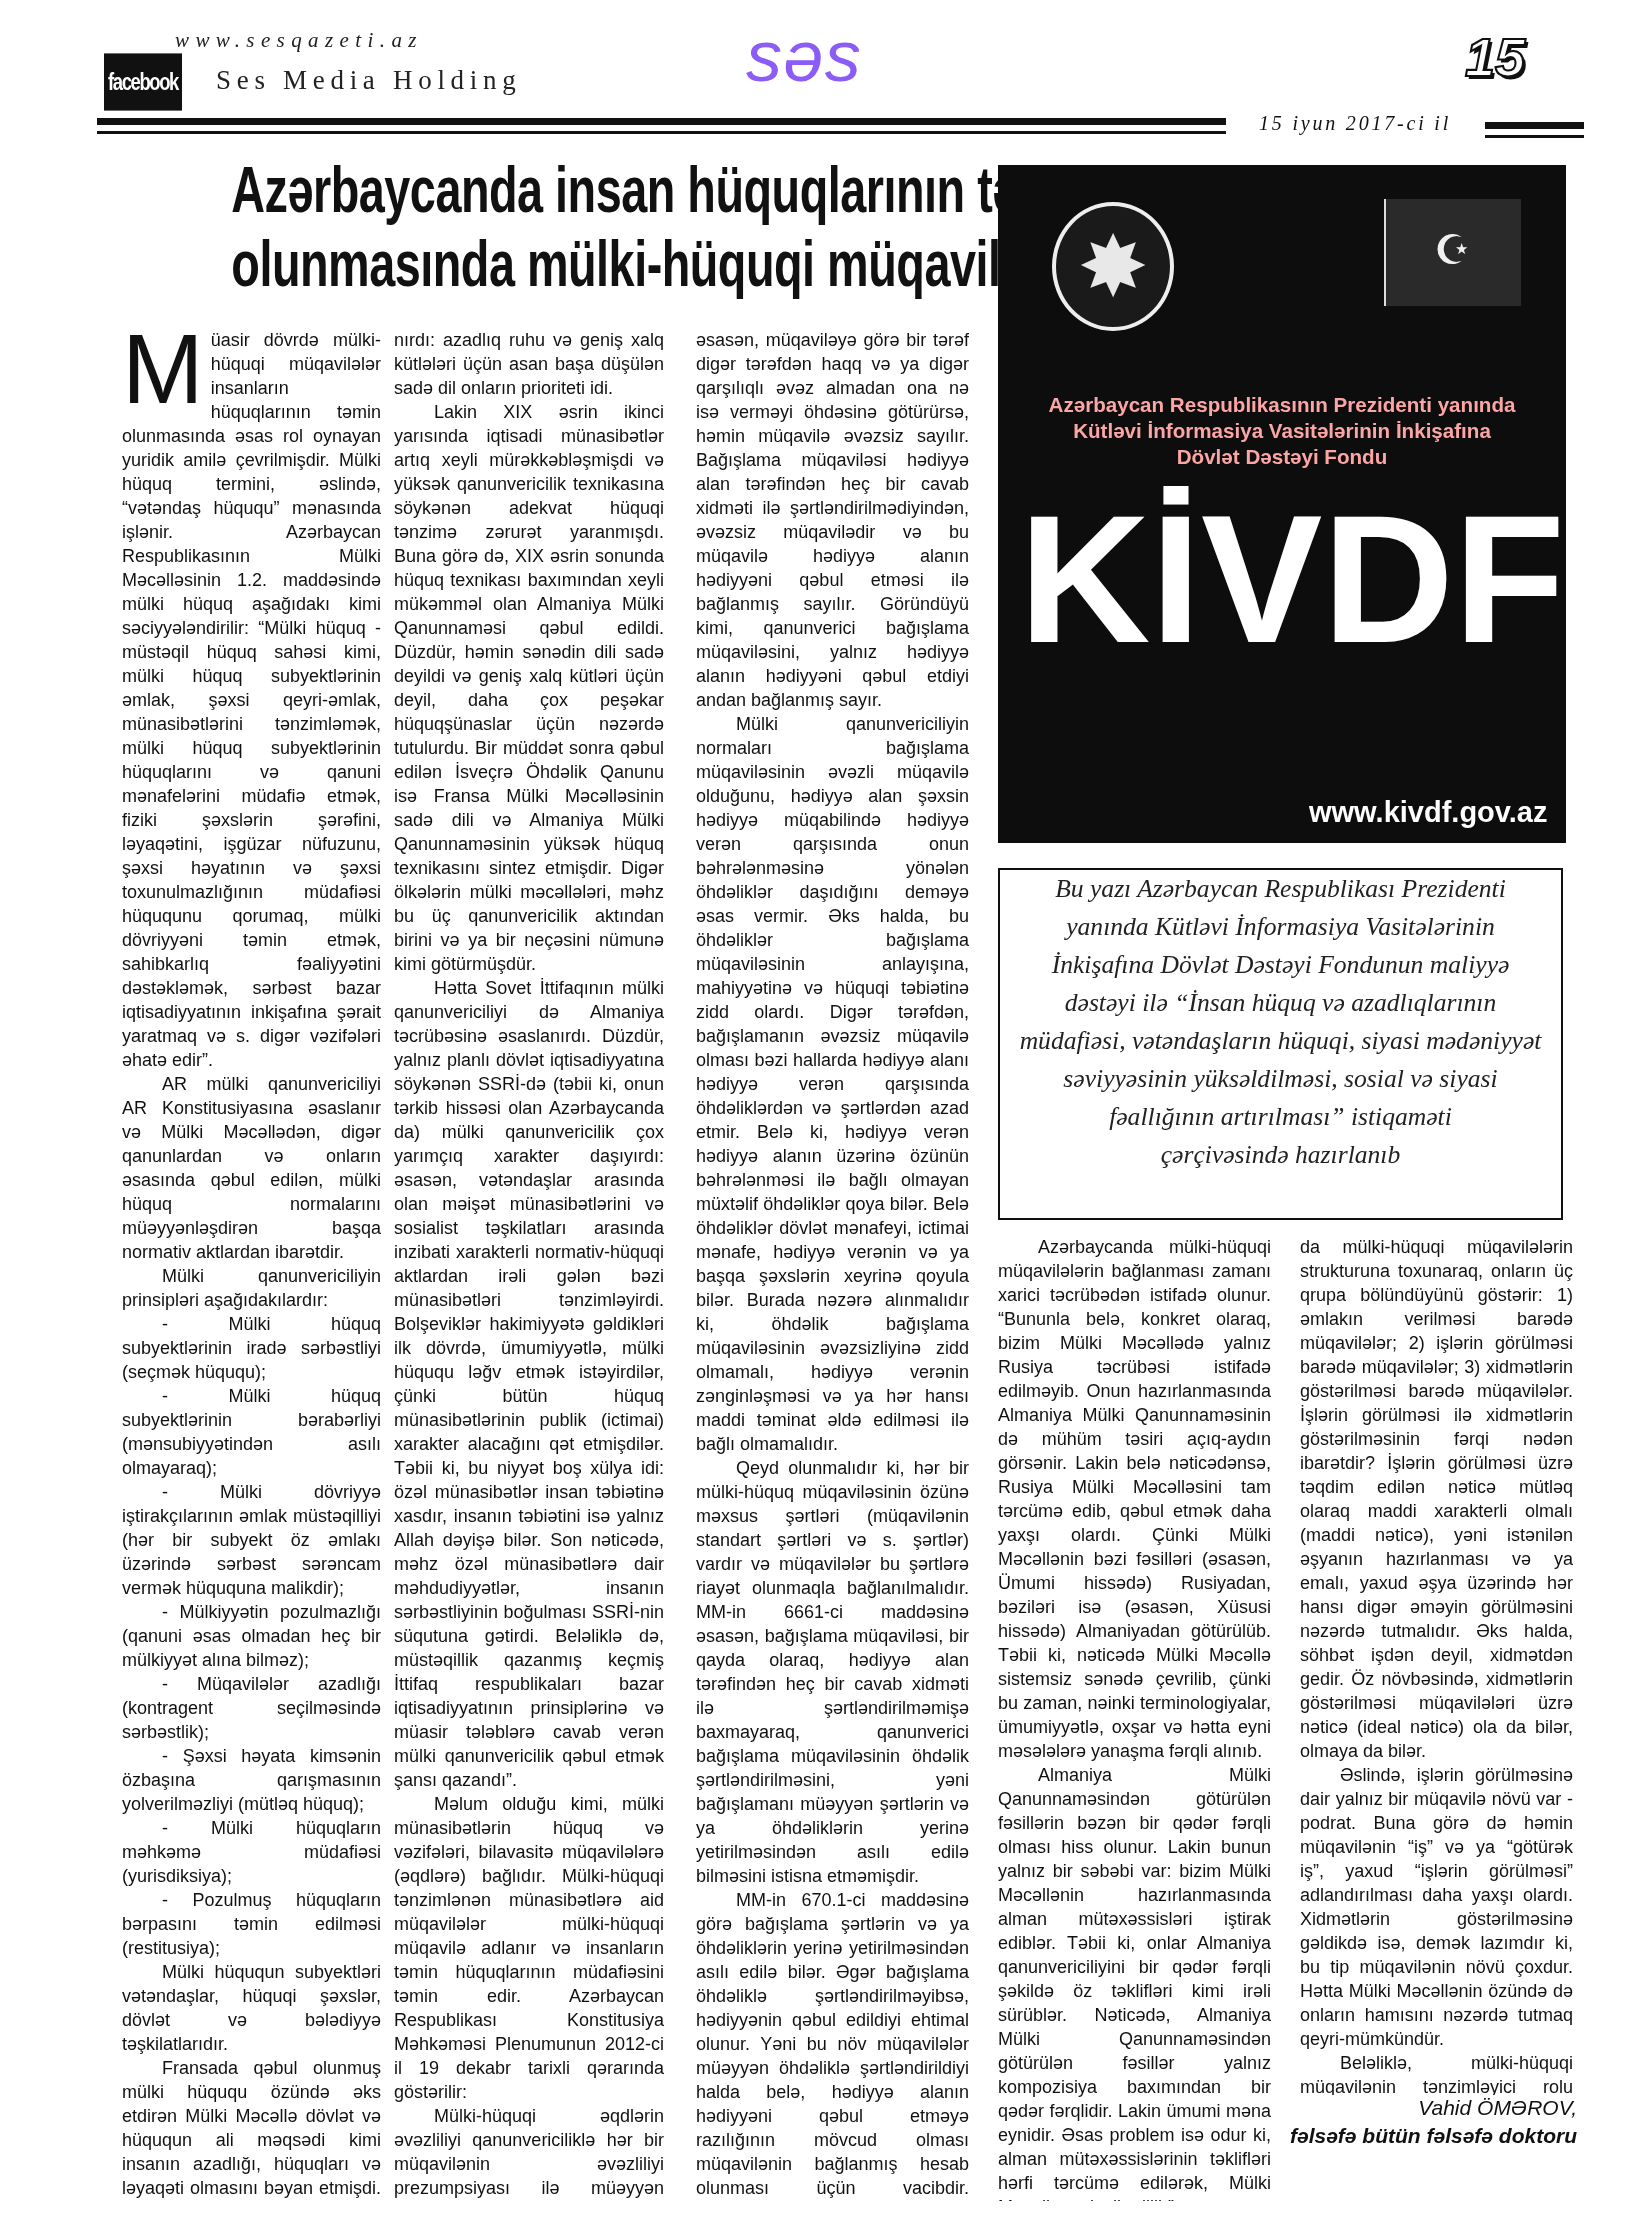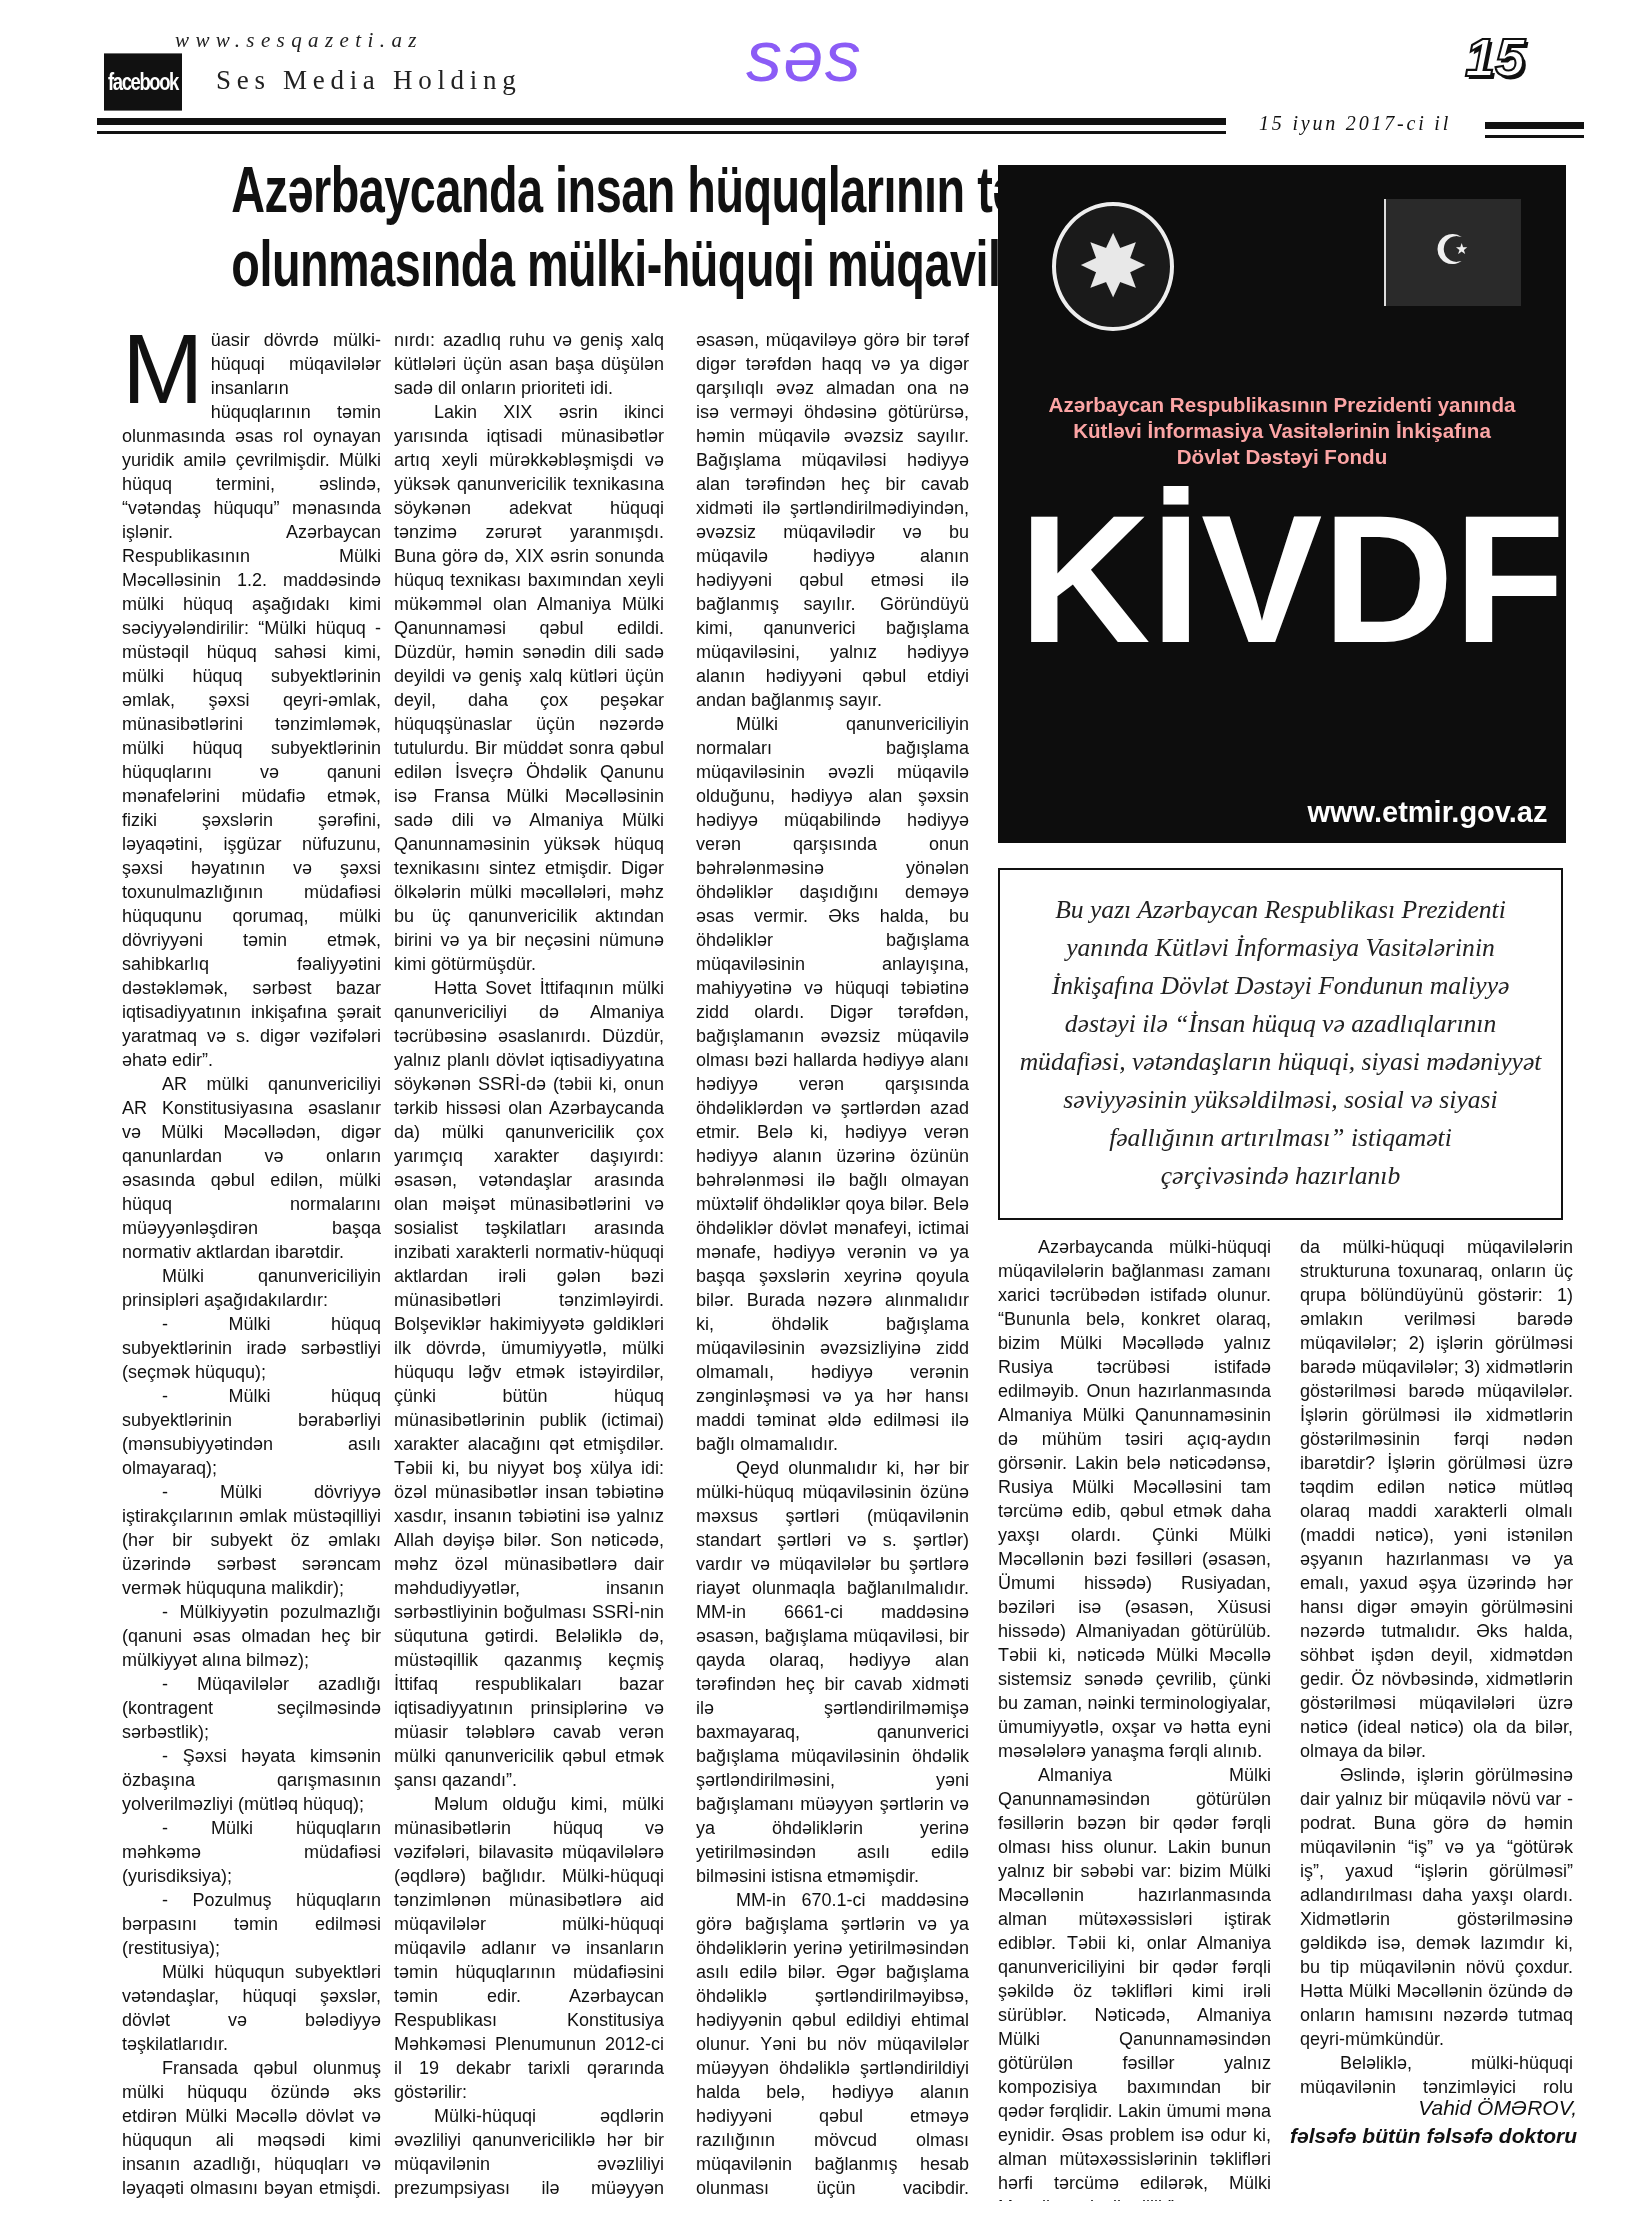--- a/index.html
+++ b/index.html
@@ -24,21 +24,21 @@
   .dropcap{float:left;font-size:98px;line-height:77px;font-weight:normal;margin:2.8px 7px 0 0;font-family:"Liberation Sans",sans-serif;}
   
   .ad{left:998px;top:165px;width:568px;height:678px;background:#0d0d0d;color:#fff;overflow:hidden;}
   .ad .emblem{position:absolute;left:54px;top:37px;width:114px;height:121px;border-radius:50%;border:4.3px solid #eee;background:#1a1a1a;display:flex;align-items:center;justify-content:center;}
   .ad .emblem span{font-size:85px;color:#e8e8e8;line-height:1;}
   .ad .flag{position:absolute;left:386px;top:34px;width:135px;height:107px;background:#2a2a2a;border-left:2.8px solid #ddd;}
   .ad .flag span{position:absolute;left:48px;top:27px;font-size:41px;color:#f0f0f0;}
   .ad .fund{position:absolute;left:0;width:568px;top:227px;text-align:center;font-weight:bold;font-size:20.6px;line-height:26px;color:#fca5a5;}
   .ad .acr{position:absolute;left:21px;top:323px;font-weight:bold;font-size:182px;line-height:1;letter-spacing:0;color:#fff;}
   .ad .url{position:absolute;right:18.5px;top:631px;font-weight:bold;font-size:29px;color:#fff;}
-  .notice{left:998px;top:868px;width:565px;height:352px;border:2.1px solid #111;box-sizing:border-box;text-align:center;font-family:"Liberation Serif",serif;font-style:italic;font-size:25.6px;line-height:38px;padding-top:21px;color:#222;}
+  .notice{left:998px;top:868px;width:565px;height:352px;border:2.1px solid #111;box-sizing:border-box;text-align:center;font-family:"Liberation Serif",serif;font-style:italic;font-size:25.6px;line-height:38px;color:#222;}
   .notice div{white-space:nowrap;}
   .signature{left:1286px;top:2094px;width:291px;text-align:right;font-style:italic;font-size:21px;line-height:28px;}
   .sig-title{font-weight:bold;}
 </style>
 </head>
 <body>
 
 <div class="abs site-url">www.sesqazeti.az</div>
 <div class="abs fb-badge">facebook</div>
 <div class="abs holding">Ses Media Holding</div>
@@ -97,21 +97,21 @@
     </div>
   <div class="flag">
       <span>☪</span>
     </div>
   <div class="fund">
     <div>Azərbaycan Respublikasının Prezidenti yanında</div>
     <div>Kütləvi İnformasiya Vasitələrinin İnkişafına</div>
     <div>Dövlət Dəstəyi Fondu</div>
   </div>
   <div class="acr">KİVDF</div>
-  <div class="url">www.etmir.gov.az</div>
+  <div class="url">www.kivdf.gov.az</div>
 </div>
 
 <div class="abs notice">
   <div>Bu yazı Azərbaycan Respublikası Prezidenti</div>
   <div>yanında Kütləvi İnformasiya Vasitələrinin</div>
   <div>İnkişafına Dövlət Dəstəyi Fondunun maliyyə</div>
   <div>dəstəyi ilə “İnsan hüquq və azadlıqlarının</div>
   <div>müdafiəsi, vətəndaşların hüquqi, siyasi mədəniyyət</div>
   <div>səviyyəsinin yüksəldilməsi, sosial və siyasi</div>
   <div>fəallığının artırılması” istiqaməti</div>

